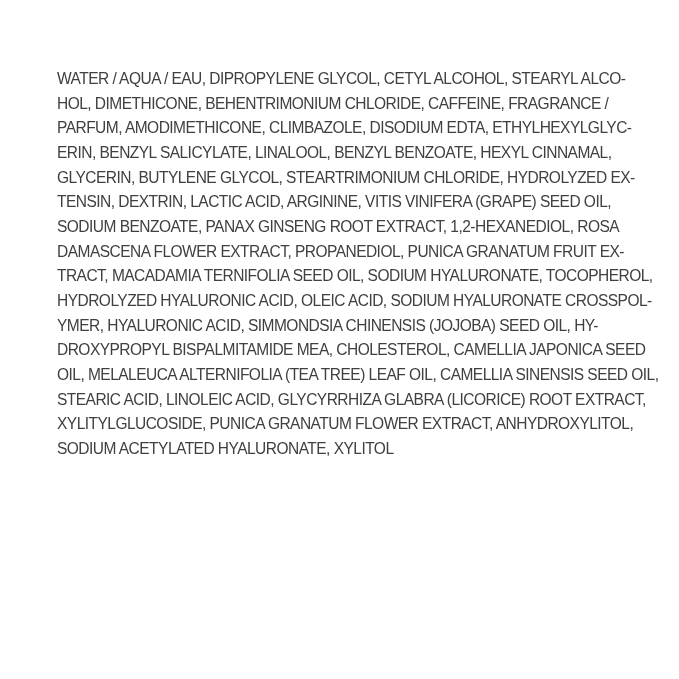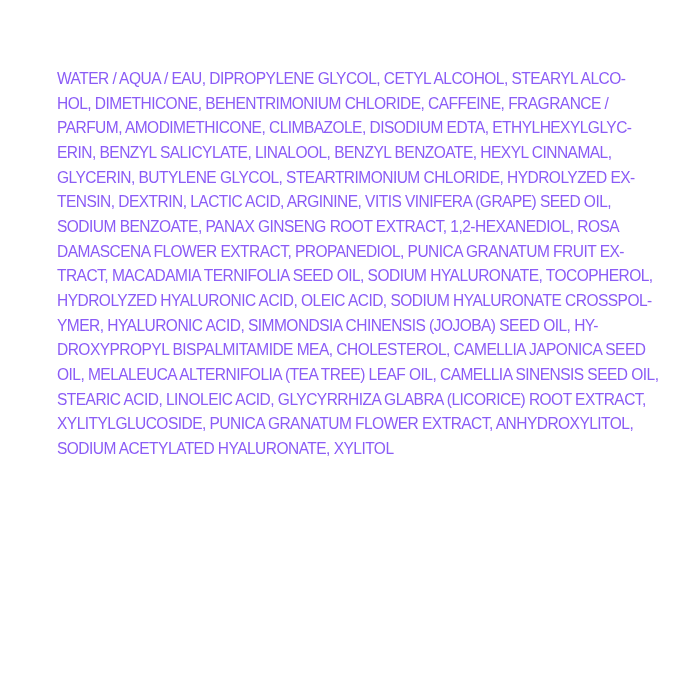--- a/index.html
+++ b/index.html
@@ -12,21 +12,21 @@
     width: 679px;
     height: 679px;
     overflow: hidden;
     font-family: "Liberation Sans", sans-serif;
   }
   .ingredient-list {
     position: absolute;
     left: 57px;
     top: 67px;
     width: 585px;
-    color: #8b5cf6;
+    color: #404040;
     font-size: 16px;
     line-height: 24.65px;
     letter-spacing: -0.55px;
     font-weight: 400;
   }
   .ingredient-line {
     white-space: nowrap;
     
     transform: scaleX(0.97);
     transform-origin: left center;

